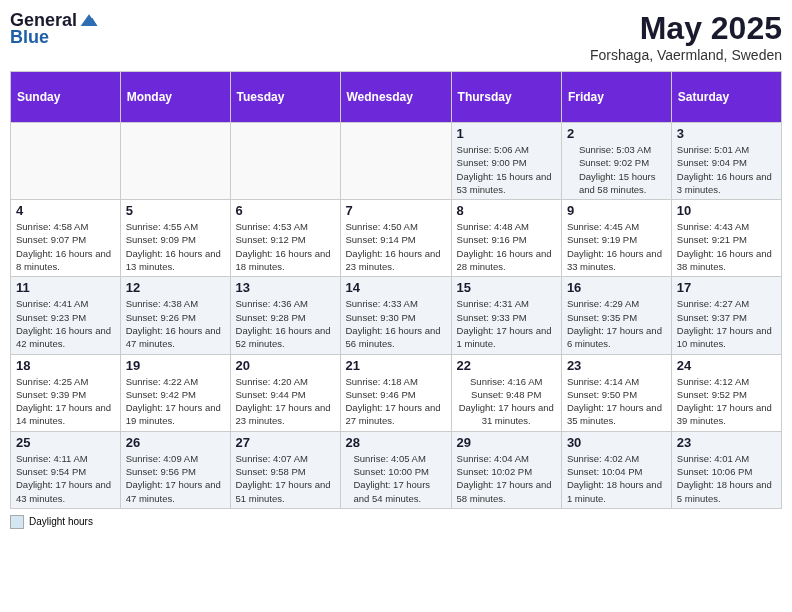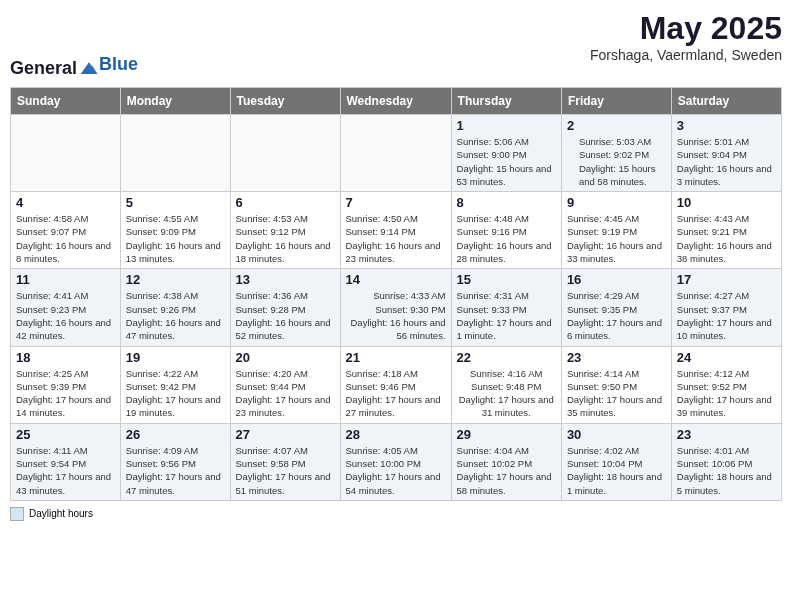--- a/index.html
+++ b/index.html
@@ -2,37 +2,37 @@
 <html><head>
   <meta charset="utf-8">
   <style>
     * { box-sizing: border-box; margin: 0; padding: 0; }
     body { font-family: Arial, sans-serif; background: #fff; width: 792px; height: 612px; overflow: hidden; }
     
     .container { width: 792px; height: 612px; padding: 10px; }
     
     .header { display: flex; justify-content: space-between; align-items: flex-start; margin-bottom: 8px; }
     
-    .logo { display: flex; flex-direction: row; margin-top: 48px; }
+    .logo { display: flex; flex-direction: column; }
     .logo-text { display: flex; align-items: center; }
     .logo-general { font-size: 18px; font-weight: bold; color: #1a1a2e; }
     .logo-blue { font-size: 18px; font-weight: bold; color: #1e5fa8; }
     .logo-icon { width: 20px; height: 20px; margin-left: 2px; }
     
     .title-area { text-align: right; }
     .main-title { font-size: 32px; font-weight: bold; color: #1a1a2e; }
     .subtitle { font-size: 14px; color: #333; }
     
     .calendar { width: 100%; border-collapse: collapse; }
     
     .calendar th {
-      background-color: #737373;
+      background-color: #6d28d9;
       color: white;
       text-align: left;
-      padding: 6px 6px;
+      padding: 18px 6px;
       font-size: 12px;
       font-weight: bold;
       border: 1px solid #ccc;
     }
     
     .calendar td {
       border: 1px solid #ccc;
       vertical-align: top;
       padding: 3px 5px;
       width: 113px;
@@ -163,21 +163,21 @@
 Daylight: 16 hours and 47 minutes.</div>
           </td>
           <td class="shaded">
             <div class="day-num">13</div>
             <div class="day-info" style="white-space: pre-line;">Sunrise: 4:36 AM
 Sunset: 9:28 PM
 Daylight: 16 hours and 52 minutes.</div>
           </td>
           <td class="shaded">
             <div class="day-num">14</div>
-            <div class="day-info" style="white-space: pre-line; text-align: right;">Sunrise: 4:33 AM
+            <div class="day-info" style="white-space: pre-line;">Sunrise: 4:33 AM
 Sunset: 9:30 PM
 Daylight: 16 hours and 56 minutes.</div>
           </td>
           <td class="shaded">
             <div class="day-num">15</div>
             <div class="day-info" style="white-space: pre-line;">Sunrise: 4:31 AM
 Sunset: 9:33 PM
 Daylight: 17 hours and 1 minute.</div>
           </td>
           <td class="shaded">
@@ -251,21 +251,21 @@
 Daylight: 17 hours and 47 minutes.</div>
           </td>
           <td class="shaded">
             <div class="day-num">27</div>
             <div class="day-info" style="white-space: pre-line;">Sunrise: 4:07 AM
 Sunset: 9:58 PM
 Daylight: 17 hours and 51 minutes.</div>
           </td>
           <td class="shaded">
             <div class="day-num">28</div>
-            <div class="day-info" style="white-space: pre-line;">Sunrise: 4:05 AM
+            <div class="day-info" style="white-space: pre-line; margin-left: 8px;">Sunrise: 4:05 AM
 Sunset: 10:00 PM
 Daylight: 17 hours and 54 minutes.</div>
           </td>
           <td class="shaded">
             <div class="day-num">29</div>
             <div class="day-info" style="white-space: pre-line;">Sunrise: 4:04 AM
 Sunset: 10:02 PM
 Daylight: 17 hours and 58 minutes.</div>
           </td>
           <td class="shaded">

